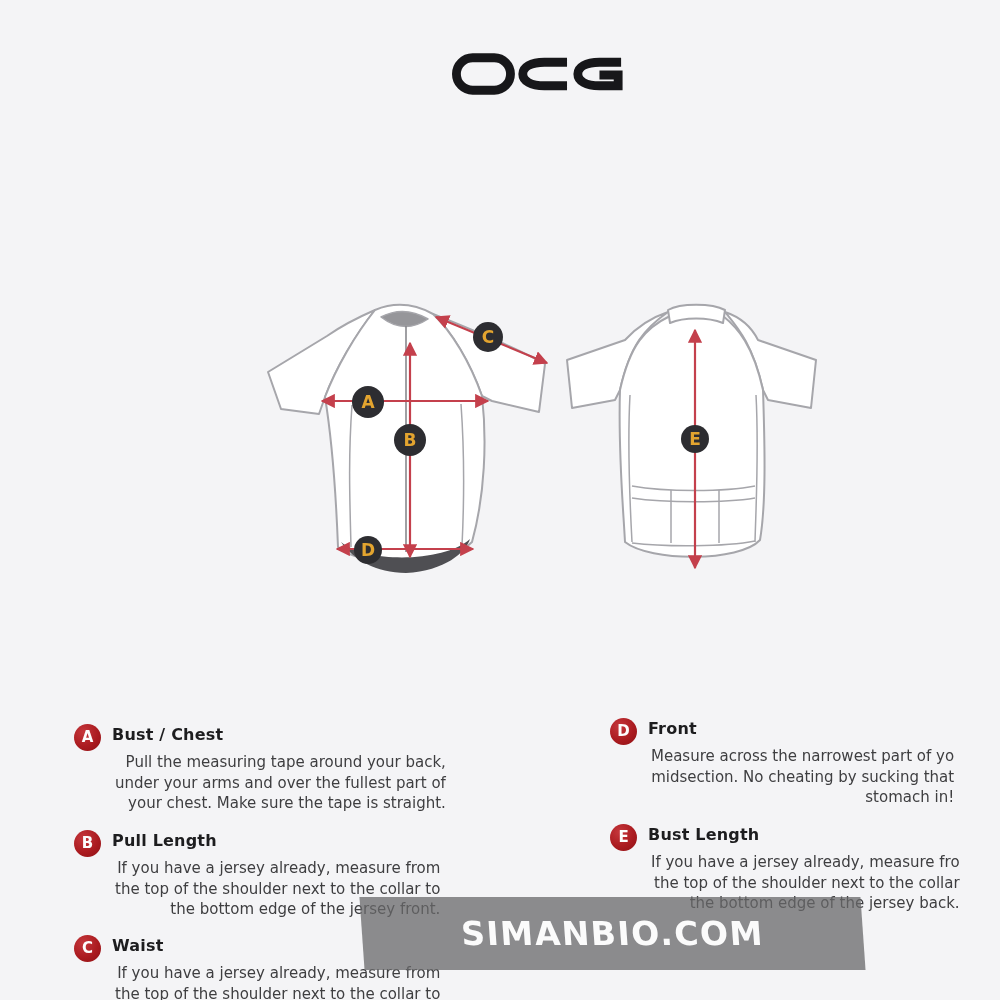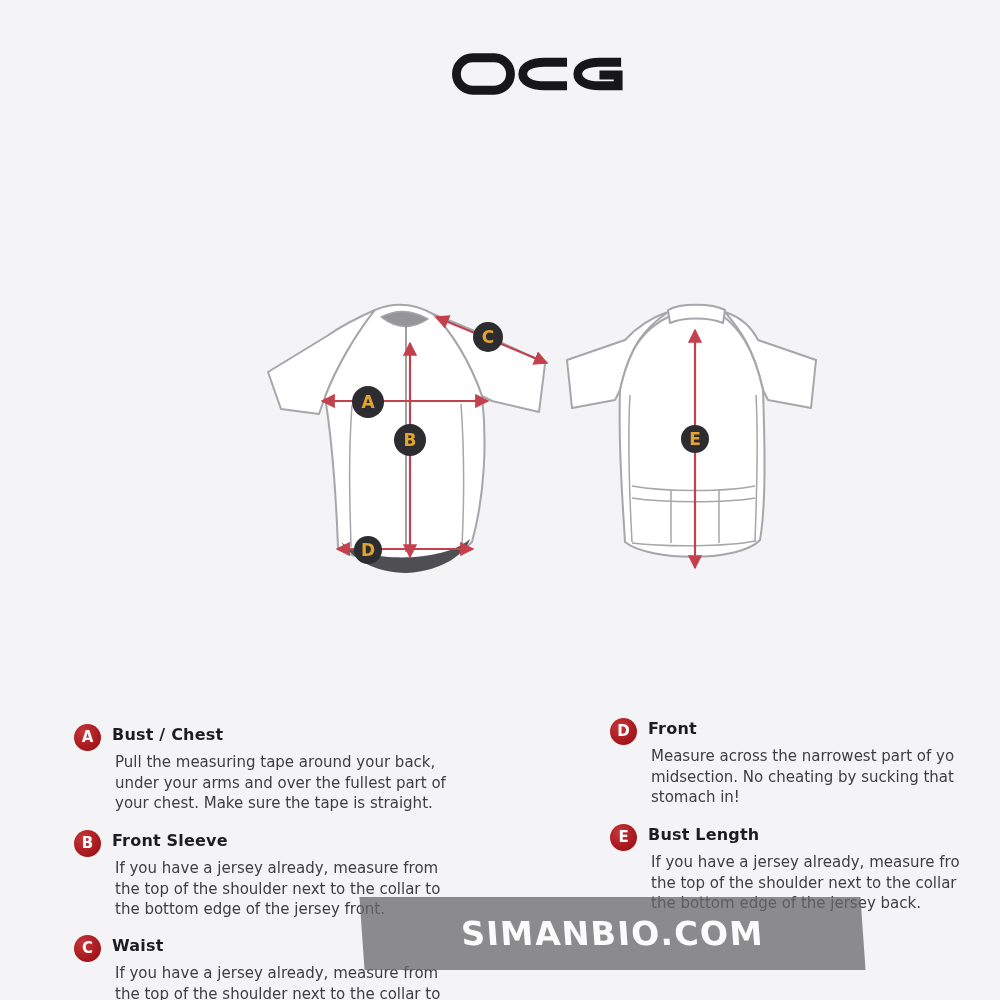--- a/index.html
+++ b/index.html
@@ -25,21 +25,21 @@
     position:absolute;left:0;top:0;width:27px;height:27px;border-radius:50%;
     background:radial-gradient(circle at 35% 30%, #c5373c 0%, #ab1b20 55%, #8e1014 100%);
     color:#fdfdfd;font-weight:bold;font-size:15px;line-height:27px;text-align:center;
   }
   .section h3{
     position:absolute;left:38px;top:1px;margin:0;
     font-size:16px;font-weight:bold;color:#1d1d1f;letter-spacing:0.2px;white-space:pre;
   }
   .section .body{
     position:absolute;left:41px;top:28px;
-    font-size:15px;line-height:20.5px;color:#3e3e40;white-space:pre;
+    font-size:15px;line-height:20.5px;color:#3e3e40;white-space:pre;text-align:right;
   }
   #sec-a{left:74px;top:724px;}
   #sec-b{left:74px;top:830px;}
   #sec-c{left:74px;top:935px;}
   #sec-d{left:610px;top:718px;}
   #sec-e{left:610px;top:824px;}
 
   .watermark{
     position:absolute;left:362px;top:897px;width:501px;height:73px;
     background:rgba(104,104,106,0.75);
@@ -121,21 +121,21 @@
   <div class="section" id="sec-a">
     <div class="badge">A</div>
     <h3>Bust / Chest</h3>
     <div class="body">Pull the measuring tape around your back,
 under your arms and over the fullest part of
 your chest. Make sure the tape is straight.</div>
   </div>
 
   <div class="section" id="sec-b">
     <div class="badge">B</div>
-    <h3>Front Sleeve</h3>
+    <h3>Pull Length</h3>
     <div class="body">If you have a jersey already, measure from
 the top of the shoulder next to the collar to
 the bottom edge of the jersey front.</div>
   </div>
 
   <div class="section" id="sec-c">
     <div class="badge">C</div>
     <h3>Waist</h3>
     <div class="body">If you have a jersey already, measure from
 the top of the shoulder next to the collar to</div>

